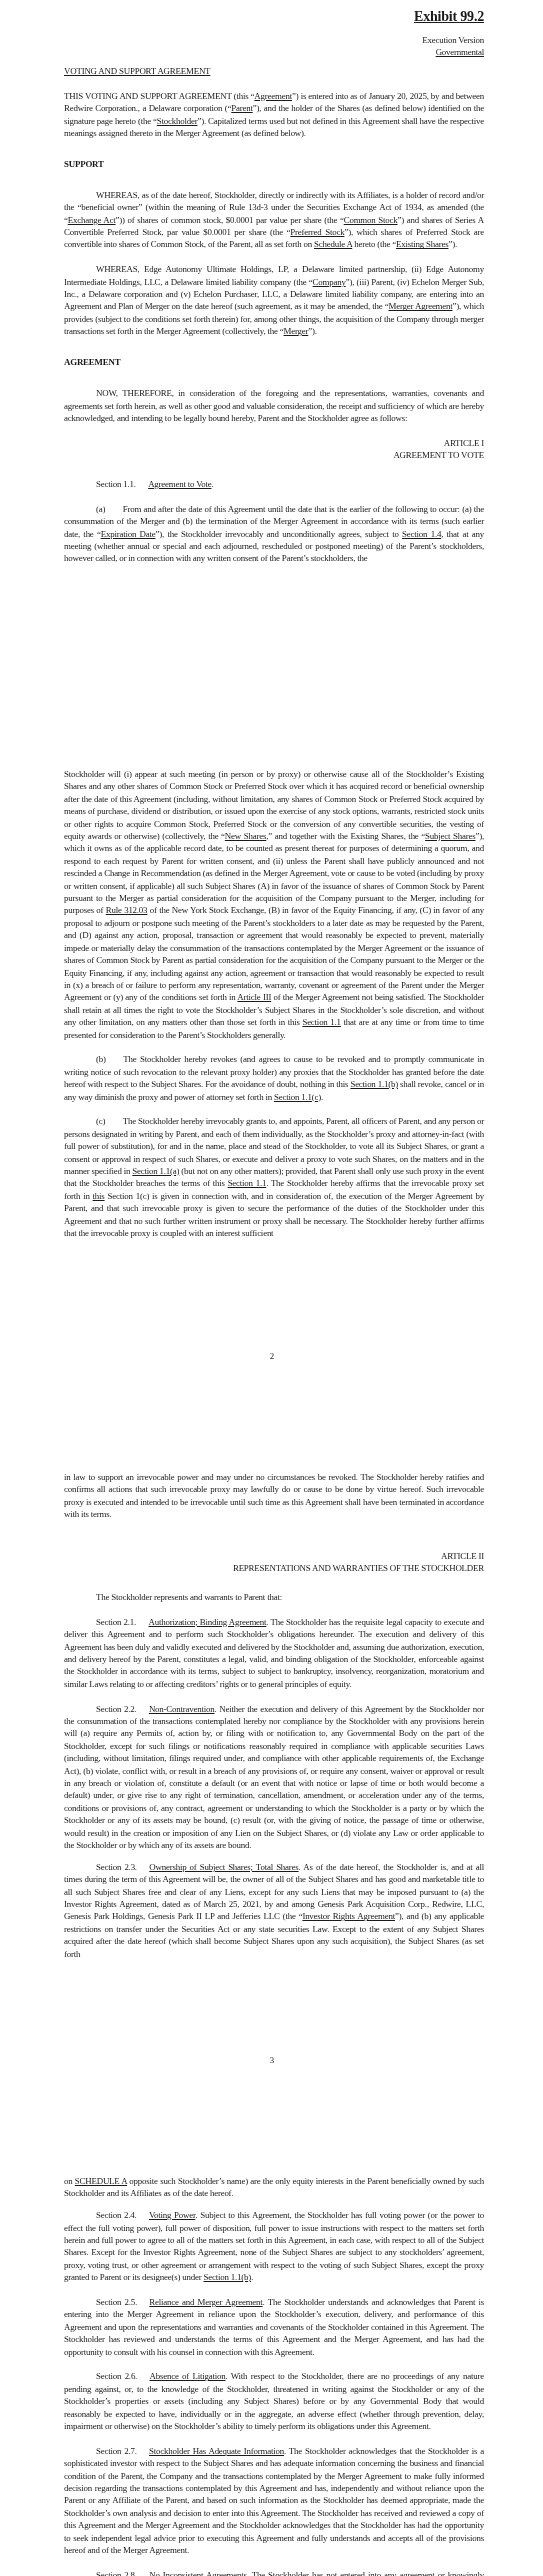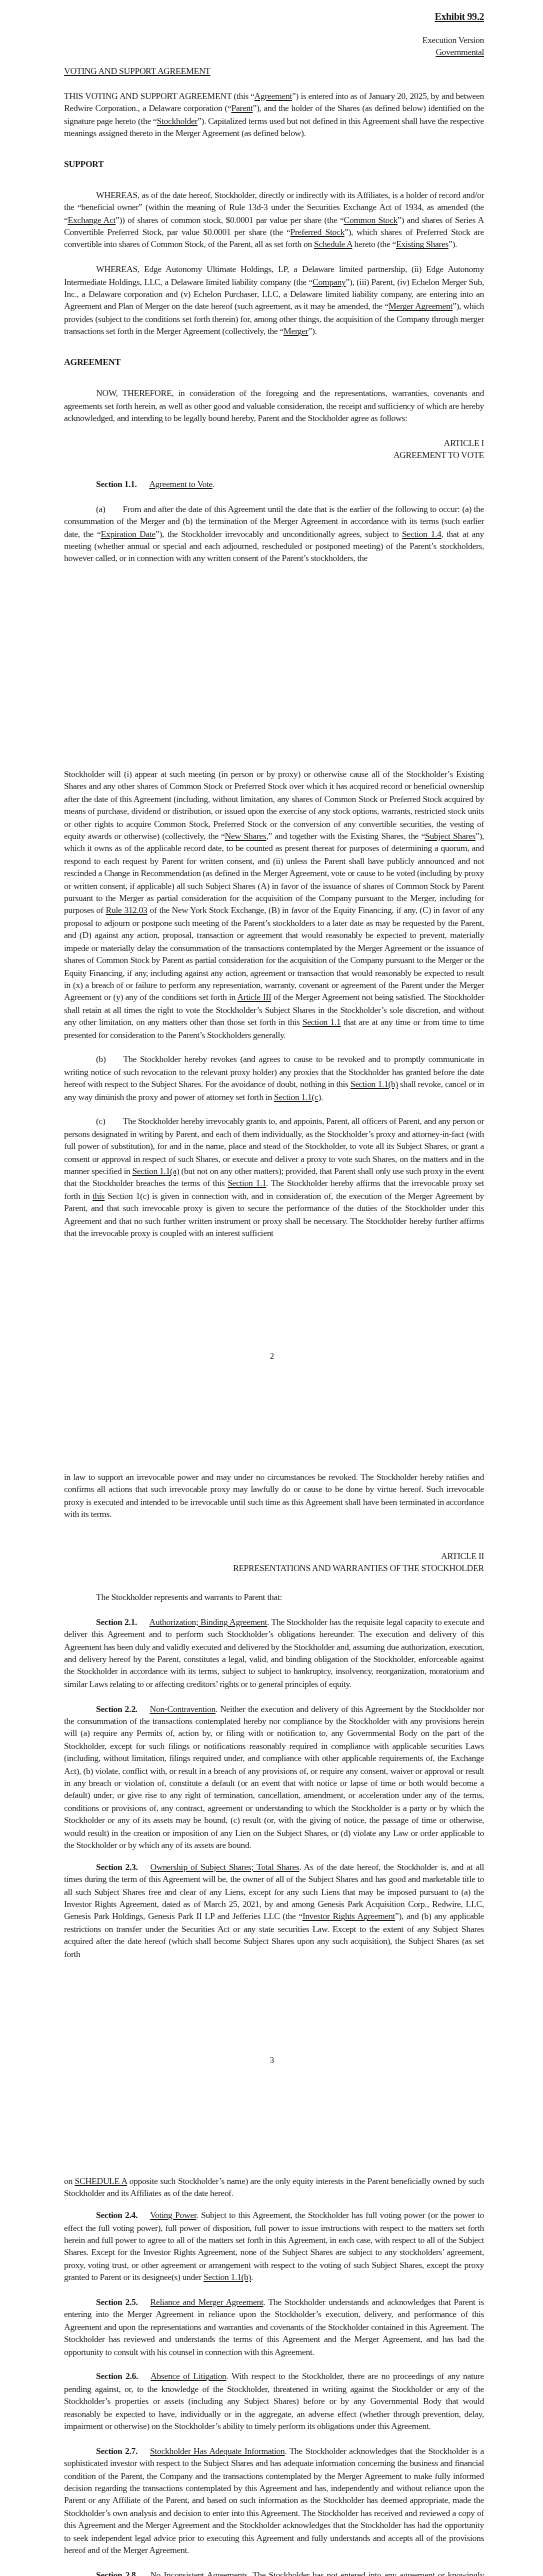--- a/index.html
+++ b/index.html
@@ -7,32 +7,32 @@
          font-family: "Liberation Serif", serif; color: #1a1a1a; }
   .blk { position: absolute; left: 64px; width: 420px; font-size: 8.9px; line-height: 12.4px;
          text-align: justify; letter-spacing: -0.2px; word-spacing: 0px; }
   .blk p { margin: 0 0 12.4px 0; }
   .blk p.tight { margin-bottom: 0; }
   .ind { text-indent: 32px; }
   .u { text-decoration: underline; text-underline-offset: 1px; }
   .b { font-weight: bold; }
   .center { text-align: left; }
   .right { text-align: right; }
-  .sechead { font-weight: bold; }
+  .sechead { font-weight: normal; }
   .sectitle { text-decoration: underline; text-underline-offset: 1px; }
   .gap { display: inline-block; width: 12.4px; }
   .gap2 { display: inline-block; width: 17.5px; }
   .pgnum { position: absolute; left: 0; width: 544px; text-align: center; font-size: 8.9px; }
   .art { text-align: right; line-height: 12.4px; }
 </style>
 </head>
 <body>
 
 <div class="blk" style="top:11.3px;">
-  <div class="right b" style="font-size:10px;"><span class="u">Exhibit 99.2</span></div>
+  <div class="right b" style="font-size:14px;"><span class="u">Exhibit 99.2</span></div>
   <div class="right" style="margin-top:10.3px;">Execution Version</div>
   <div class="right"><span class="u">Governmental</span></div>
 </div>
 
 <div class="blk" style="top:65px;">
   <p class="center"><span class="u">VOTING AND SUPPORT AGREEMENT</span></p>
 
   <p style="margin-top:12.4px;"><span>THIS VOTING AND SUPPORT AGREEMENT (this “</span><span class="u">Agreement</span><span>”) is entered into as of January 20, 2025, by and between Redwire Corporation., a Delaware corporation (“</span><span class="u">Parent</span><span>”), and the holder of the Shares (as defined below) identified on the signature page hereto (the “</span><span class="u">Stockholder</span><span>”). Capitalized terms used but not defined in this Agreement shall have the respective meanings assigned thereto in the Merger Agreement (as defined below).</span></p>
 
   <p class="center b" style="margin-top:18.5px;">SUPPORT</p>

